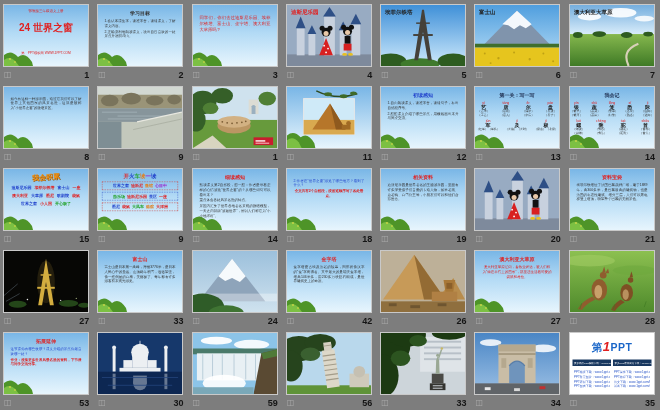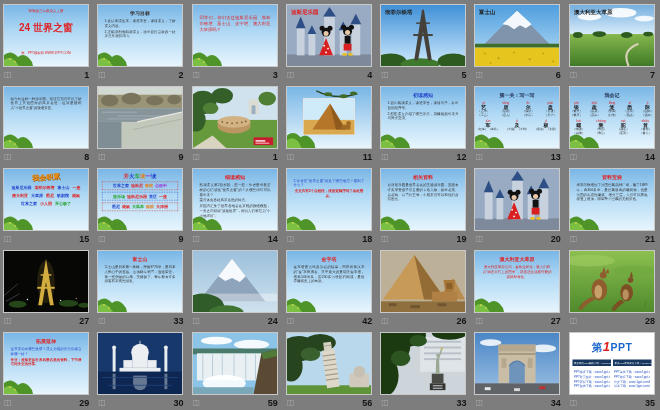--- a/index.html
+++ b/index.html
@@ -845,21 +845,21 @@
             <circle cx="6" cy="13" r="0.8" fill="#ffe24a"></circle>
             <circle cx="11" cy="16" r="0.7" fill="#ffe24a"></circle>
           </svg>
           <span class="ttl" style="color: rgb(224, 32, 32); display: block;">拓展延伸</span>
           <span class="bodytxt" style="color: rgb(34, 68, 204); display: block;">这节课你有哪些收获？课文介绍的景点你最喜欢哪一处？</span>
           <span class="bodytxt bold" style="color: rgb(221, 34, 34); display: block;">作业：搜集更多世界风景名胜的资料，下节课与同学交流分享。</span>
         </div>
       </div>
       <div class="foot">
         <span class="ticon">◫</span>
-        <span class="num">29</span>
+        <span class="num">53</span>
       </div>
     </div>
     <div class="cell">
       <div class="thumb">
         <svg class="scene" viewBox="0 0 86 63" preserveAspectRatio="none">
           <rect width="86" height="63" fill="#16386b"></rect>
           <g fill="#eceff2">
             <circle cx="43" cy="20" r="9"></circle>
             <rect x="35" y="22" width="16" height="14"></rect>
             <rect x="26" y="28" width="9" height="8"></rect>

